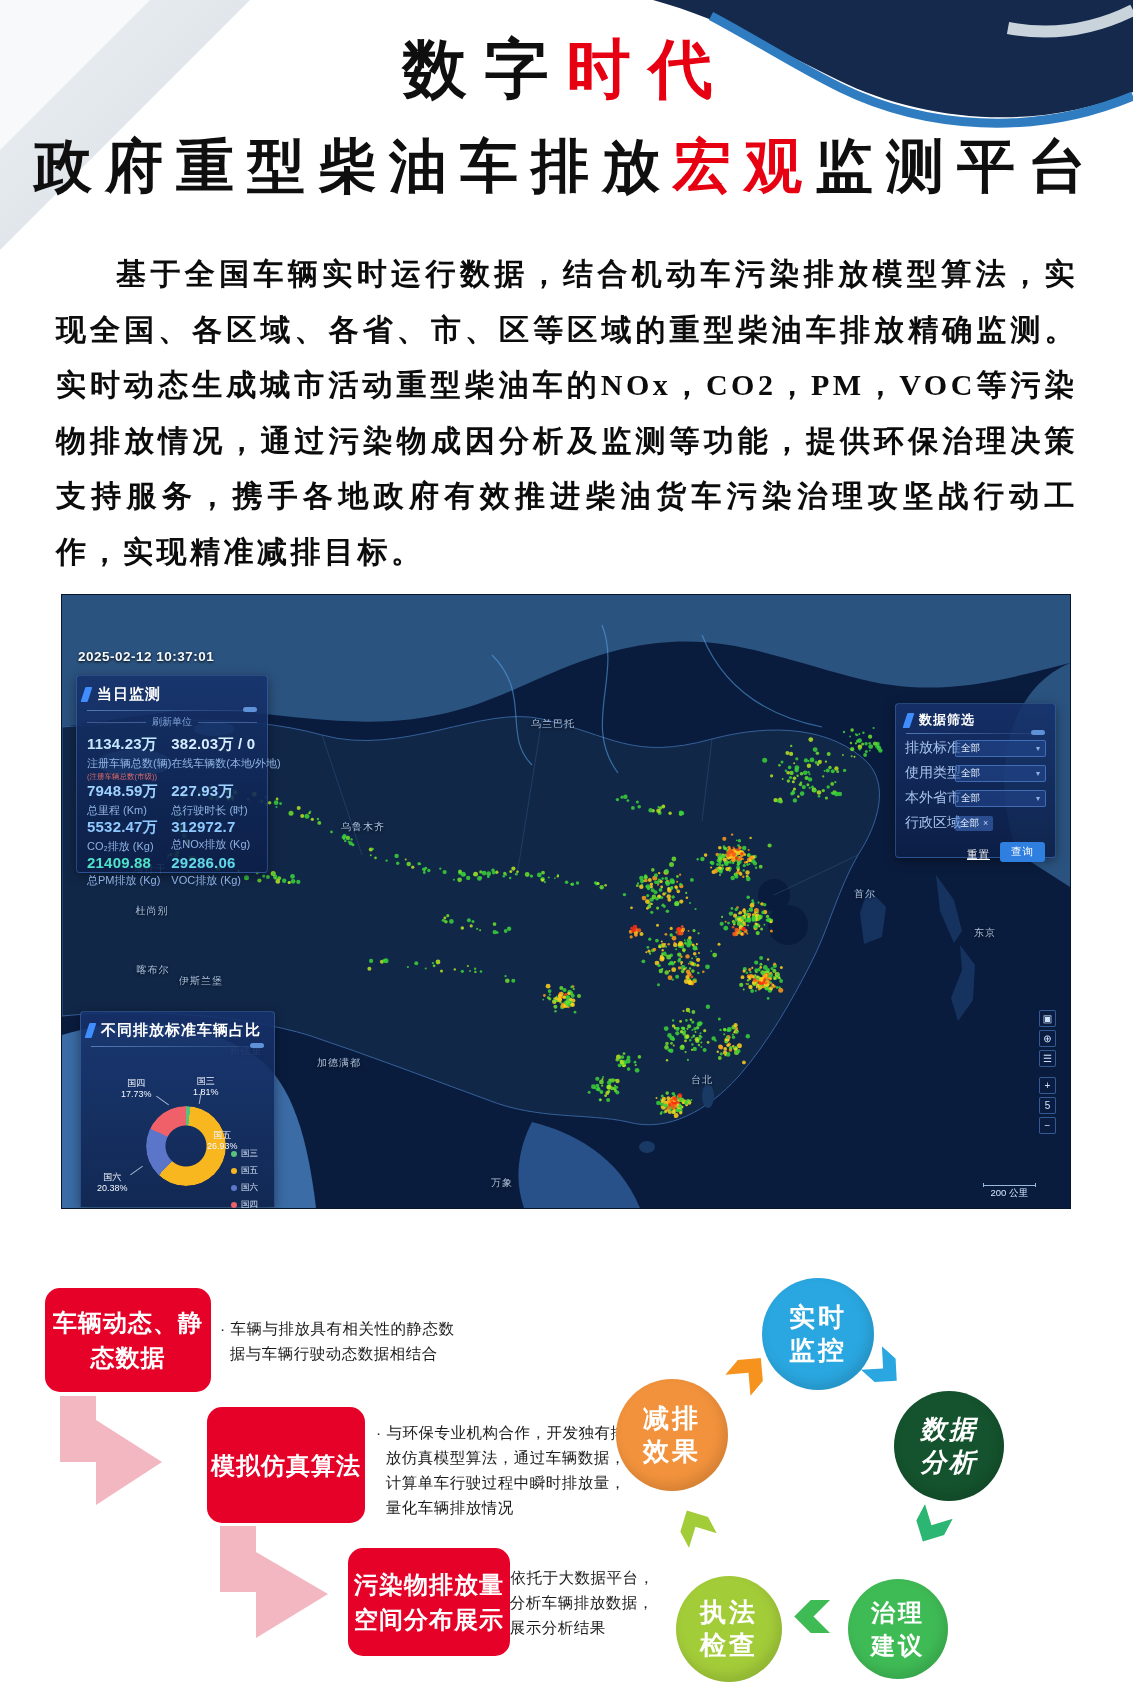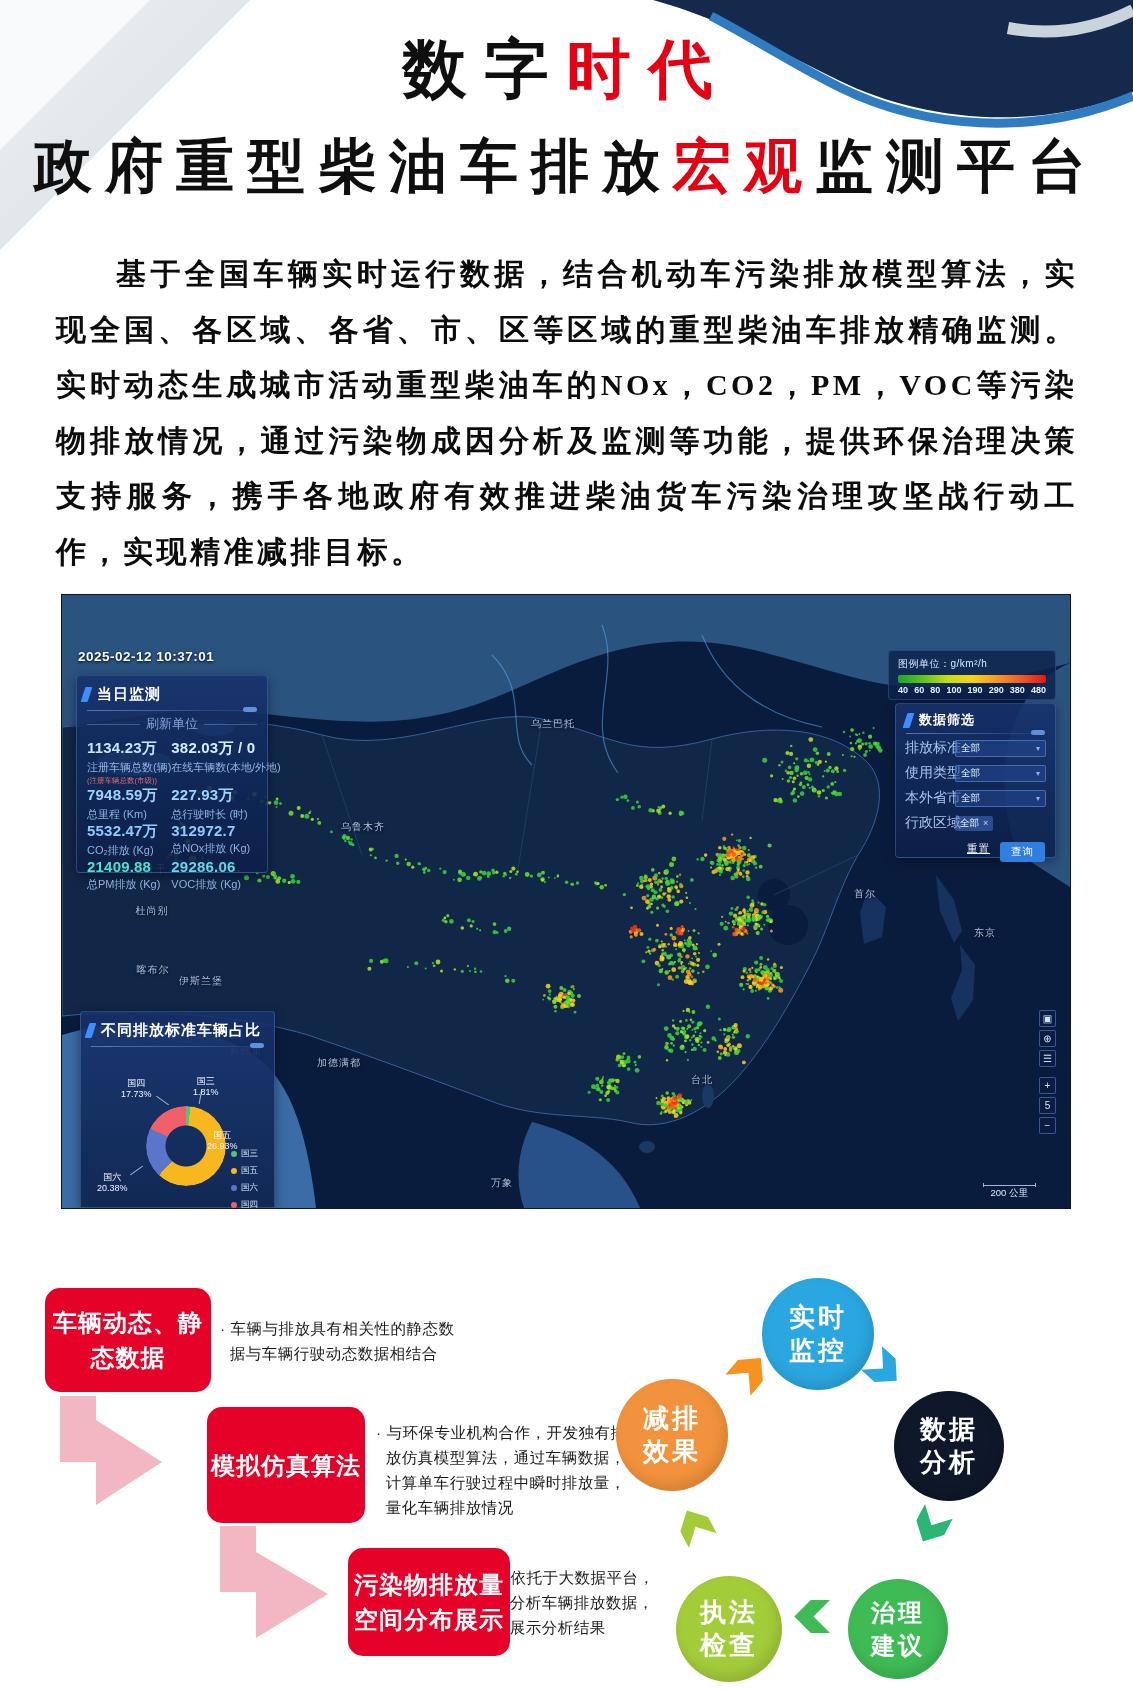--- a/index.html
+++ b/index.html
@@ -46,21 +46,21 @@
     border:1px solid rgba(96,156,235,.32);box-shadow:0 3px 12px rgba(0,0,0,.4)}
   .p-title{display:flex;align-items:center;gap:7px;padding:9px 6px 6px}
   .p-slash{width:7px;height:15px;background:#3f8dff;transform:skewX(-18deg);border-radius:1px;flex:none}
   .p-title span{font-size:15px;font-weight:700;color:#fff;letter-spacing:1px;white-space:nowrap}
   .p-div{height:1px;margin:0 10px;position:relative;
     background:linear-gradient(90deg,rgba(130,180,245,.55),rgba(130,180,245,.06))}
   .p-div .mini-toggle{position:absolute;right:0;top:-3px;width:14px;height:5px;border-radius:3px;background:#5f91d8}
 
   #todayPanel{left:14px;top:80px;width:192px;height:198px}
   .refresh-row{display:flex;align-items:center;justify-content:center;gap:6px;
-    font-size:13px;color:#82a3d6;padding:4px 10px 6px}
+    font-size:10px;color:#82a3d6;padding:4px 10px 6px}
   .refresh-row::before,.refresh-row::after{content:"";flex:1;height:1px;background:rgba(130,163,214,.4)}
   #today-stats{display:grid;grid-template-columns:1fr 1fr;row-gap:0;padding:0 10px}
   .stat-v{font-size:15px;font-weight:700;letter-spacing:.2px;white-space:nowrap}
   .stat-l{font-size:11px;color:#8fb2e2;margin-top:2px;white-space:nowrap}
   .stat-s{font-size:7.5px;color:#e06b6b;margin-top:1px;white-space:nowrap}
 
   #piePanel{left:18px;top:416px;width:195px;height:196px;border-bottom:none;border-radius:4px 4px 0 0}
   #donut{position:absolute;left:65px;top:94px;width:80px;height:80px;border-radius:50%;
     -webkit-mask:radial-gradient(circle,transparent 20px,#000 21px);
             mask:radial-gradient(circle,transparent 20px,#000 21px)}
@@ -82,21 +82,21 @@
   #filterPanel .p-title span{font-size:13px}
   .f-row{display:flex;align-items:center;gap:6px;padding:5px 9px 2px}
   .f-label{font-size:14px;color:#a9c6ee;width:44px;flex:none;white-space:nowrap}
   .f-select{flex:1;height:17px;display:flex;align-items:center;justify-content:space-between;
     padding:0 5px;background:rgba(36,72,145,.55);border:1px solid rgba(96,150,230,.55);
     border-radius:2px;font-size:9.5px;color:#eef6ff;cursor:pointer}
   .f-chevron{color:#8fb2e2;font-size:8px}
   .f-tag{height:15px;display:inline-flex;align-items:center;gap:4px;padding:0 5px;
     background:rgba(70,120,210,.5);border-radius:2px;font-size:9.5px;color:#eef6ff;cursor:pointer}
   .f-x{color:#bcd2f2;font-size:9px}
-  #filter-actions{display:flex;justify-content:flex-end;align-items:flex-start;gap:10px;padding:8px 10px 4px}
+  #filter-actions{display:flex;justify-content:flex-end;align-items:flex-end;gap:10px;padding:8px 10px 4px}
   #btn-reset{font-size:10.5px;color:#fff;text-decoration:underline;background:none;border:none;cursor:pointer;letter-spacing:1px}
   #btn-query{font-size:10.5px;color:#fff;background:#2e7fe0;border:none;border-radius:3px;
     padding:3px 11px;cursor:pointer;letter-spacing:1px}
 
   .side-stack{position:absolute;display:flex;flex-direction:column;gap:3px;z-index:4}
   #mapTools{right:14px;top:415px}
   #zoomCtl{right:14px;top:482px}
   .tool{width:17px;height:17px;background:rgba(10,30,66,.88);border:1px solid rgba(96,150,230,.5);
     border-radius:2px;color:#cfe4ff;font-size:10px;line-height:15px;text-align:center;cursor:pointer}
   #scaleBar{position:absolute;right:34px;bottom:8px;z-index:4;font-size:9.5px;color:#d6e9ff;
@@ -1555,34 +1555,20 @@
           <i class="pl-dot" style="background: rgb(91, 118, 200);"></i>
           <span>国六</span>
         </div>
         <div class="pl-item">
           <i class="pl-dot" style="background: rgb(239, 96, 104);"></i>
           <span>国四</span>
         </div>
       </div>
   </div>
 
-  <div id="legendBox">
-    <div id="legend-label">图例单位：g/km²/h</div>
-    <div id="legend-bar"></div>
-    <div id="legend-ticks">
-        <span>40</span>
-        <span>60</span>
-        <span>80</span>
-        <span>100</span>
-        <span>190</span>
-        <span>290</span>
-        <span>380</span>
-        <span>480</span>
-      </div>
-  </div>
 
   <div id="filterPanel" class="panel">
     <div class="p-title">
       <i class="p-slash"></i>
       <span>数据筛选</span>
     </div>
     <div class="p-div">
         <i class="mini-toggle"></i>
       </div>
     <div>
@@ -1675,21 +1661,21 @@
   计算单车行驶过程中瞬时排放量，
   量化车辆排放情况</div>
 <div class="fnote" style="left:500px;top:1565px;width:200px">· 依托于大数据平台，
   分析车辆排放数据，
   展示分析结果</div>
 
 <div class="cnode" style="left: 762px; top: 1278px; width: 112px; height: 112px; background: rgb(42, 167, 224);">
   <span>实时</span>
   <span>监控</span>
 </div>
-<div class="cnode" style="left: 894px; top: 1391px; width: 110px; height: 110px; background: #0f172a;">
+<div class="cnode" style="left: 894px; top: 1391px; width: 110px; height: 110px; background: #14532d; font-style: italic;">
   <span>数据</span>
   <span>分析</span>
 </div>
 <div class="cnode" style="left: 848px; top: 1579px; width: 100px; height: 100px; font-size: 24px; background: rgb(63, 187, 85);">
   <span>治理</span>
   <span>建议</span>
 </div>
 <div class="cnode" style="left: 676px; top: 1576px; width: 106px; height: 106px; background: rgb(163, 204, 57);">
   <span>执法</span>
   <span>检查</span>

